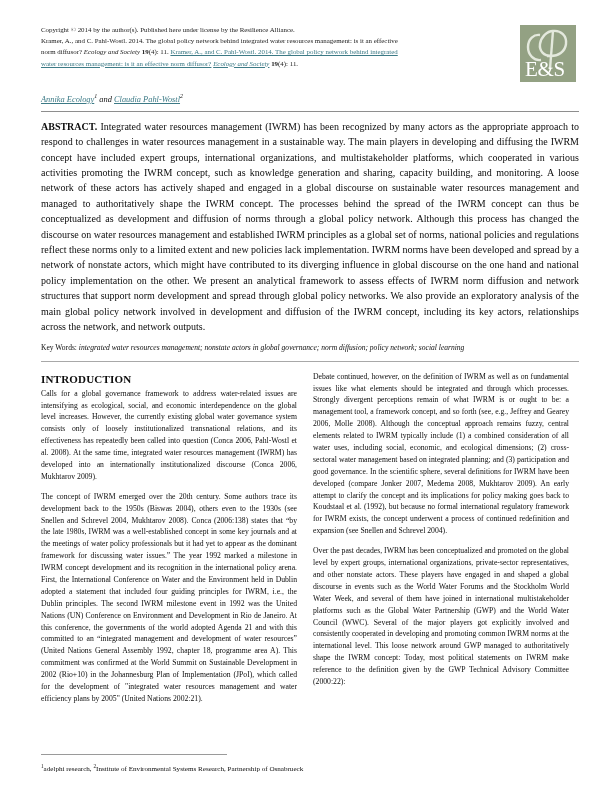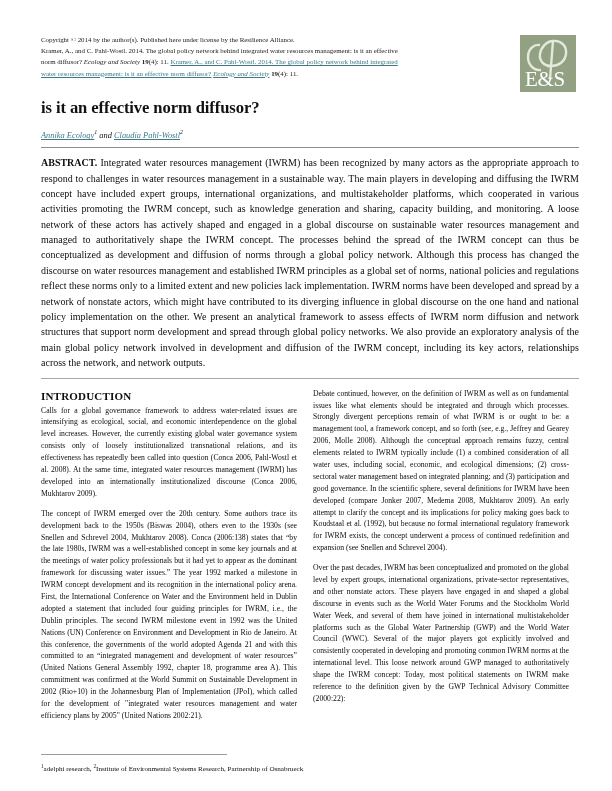--- a/index.html
+++ b/index.html
@@ -15,21 +15,21 @@
     color: #111111;
     position: relative;
     overflow: hidden;
   }
   .page {
     position: absolute;
     left: 0; top: 0;
     width: 612px;
     height: 791px;
     box-sizing: border-box;
-    padding: 34px 33px 0 41px;
+    padding: 24px 33px 0 41px;
   }
 
   
   .masthead {
     display: flex;
     align-items: flex-start;
     justify-content: space-between;
   }
   .cite-block {
     width: 438px;
@@ -204,33 +204,35 @@
           <path d="M8 22 C8 14, 14 9, 20 10"></path>
           <path d="M8 22 C8 30, 14 36, 21 35"></path>
         </g>
       </svg>
       <div class="logo-text">E&amp;S</div>
     </div>
   </div>
 
 
   <h1 class="title">
-    <span class="l2">is it an effective norm diffusor?</span>
   </h1>
 
   <div class="authors">
     <a href="#">Annika Ecology</a><sup>1</sup><span> and </span><a href="#">Claudia Pahl-Wostl</a><sup>2</sup>
   </div>
 
   <hr class="rule">
 
   <div class="abstract">
     <b>ABSTRACT.</b><span> Integrated water resources management (IWRM) has been recognized by many actors as the appropriate approach to respond to challenges in water resources management in a sustainable way. The main players in developing and diffusing the IWRM concept have included expert groups, international organizations, and multistakeholder platforms, which cooperated in various activities promoting the IWRM concept, such as knowledge generation and sharing, capacity building, and monitoring. A loose network of these actors has actively shaped and engaged in a global discourse on sustainable water resources management and managed to authoritatively shape the IWRM concept. The processes behind the spread of the IWRM concept can thus be conceptualized as development and diffusion of norms through a global policy network. Although this process has changed the discourse on water resources management and established IWRM principles as a global set of norms, national policies and regulations reflect these norms only to a limited extent and new policies lack implementation. IWRM norms have been developed and spread by a network of nonstate actors, which might have contributed to its diverging influence in global discourse on the one hand and national policy implementation on the other. We present an analytical framework to assess effects of IWRM norm diffusion and network structures that support norm development and spread through global policy networks. We also provide an exploratory analysis of the main global policy network involved in development and diffusion of the IWRM concept, including its key actors, relationships across the network, and network outputs.</span>
   </div>
 
+  <div class="keywords">
+    <span class="kw-label">Key Words: </span><span class="kw-items">integrated water resources management; nonstate actors in global governance; norm diffusion; policy network; social learning</span>
+  </div>
 
   <hr class="rule thin">
 
   <div class="cols">
     <div class="col">
       <h2>INTRODUCTION</h2>
       <p>Calls for a global governance framework to address water-related issues are intensifying as ecological, social, and economic interdependence on the global level increases. However, the currently existing global water governance system consists only of loosely institutionalized transnational relations, and its effectiveness has repeatedly been called into question (Conca 2006, Pahl-Wostl et al. 2008). At the same time, integrated water resources management (IWRM) has developed into an internationally institutionalized discourse (Conca 2006, Mukhtarov 2009).</p>
       <p>The concept of IWRM emerged over the 20th century. Some authors trace its development back to the 1950s (Biswas 2004), others even to the 1930s (see Snellen and Schrevel 2004, Mukhtarov 2008). Conca (2006:138) states that “by the late 1980s, IWRM was a well-established concept in some key journals and at the meetings of water policy professionals but it had yet to appear as the dominant framework for discussing water issues.” The year 1992 marked a milestone in IWRM concept development and its recognition in the international policy arena. First, the International Conference on Water and the Environment held in Dublin adopted a statement that included four guiding principles for IWRM, i.e., the Dublin principles. The second IWRM milestone event in 1992 was the United Nations (UN) Conference on Environment and Development in Rio de Janeiro. At this conference, the governments of the world adopted Agenda 21 and with this committed to an “integrated management and development of water resources” (United Nations General Assembly 1992, chapter 18, programme area A). This commitment was confirmed at the World Summit on Sustainable Development in 2002 (Rio+10) in the Johannesburg Plan of Implementation (JPoI), which called for the development of "integrated water resources management and water efficiency plans by 2005" (United Nations 2002:21).</p>
     </div>
     <div class="col">

